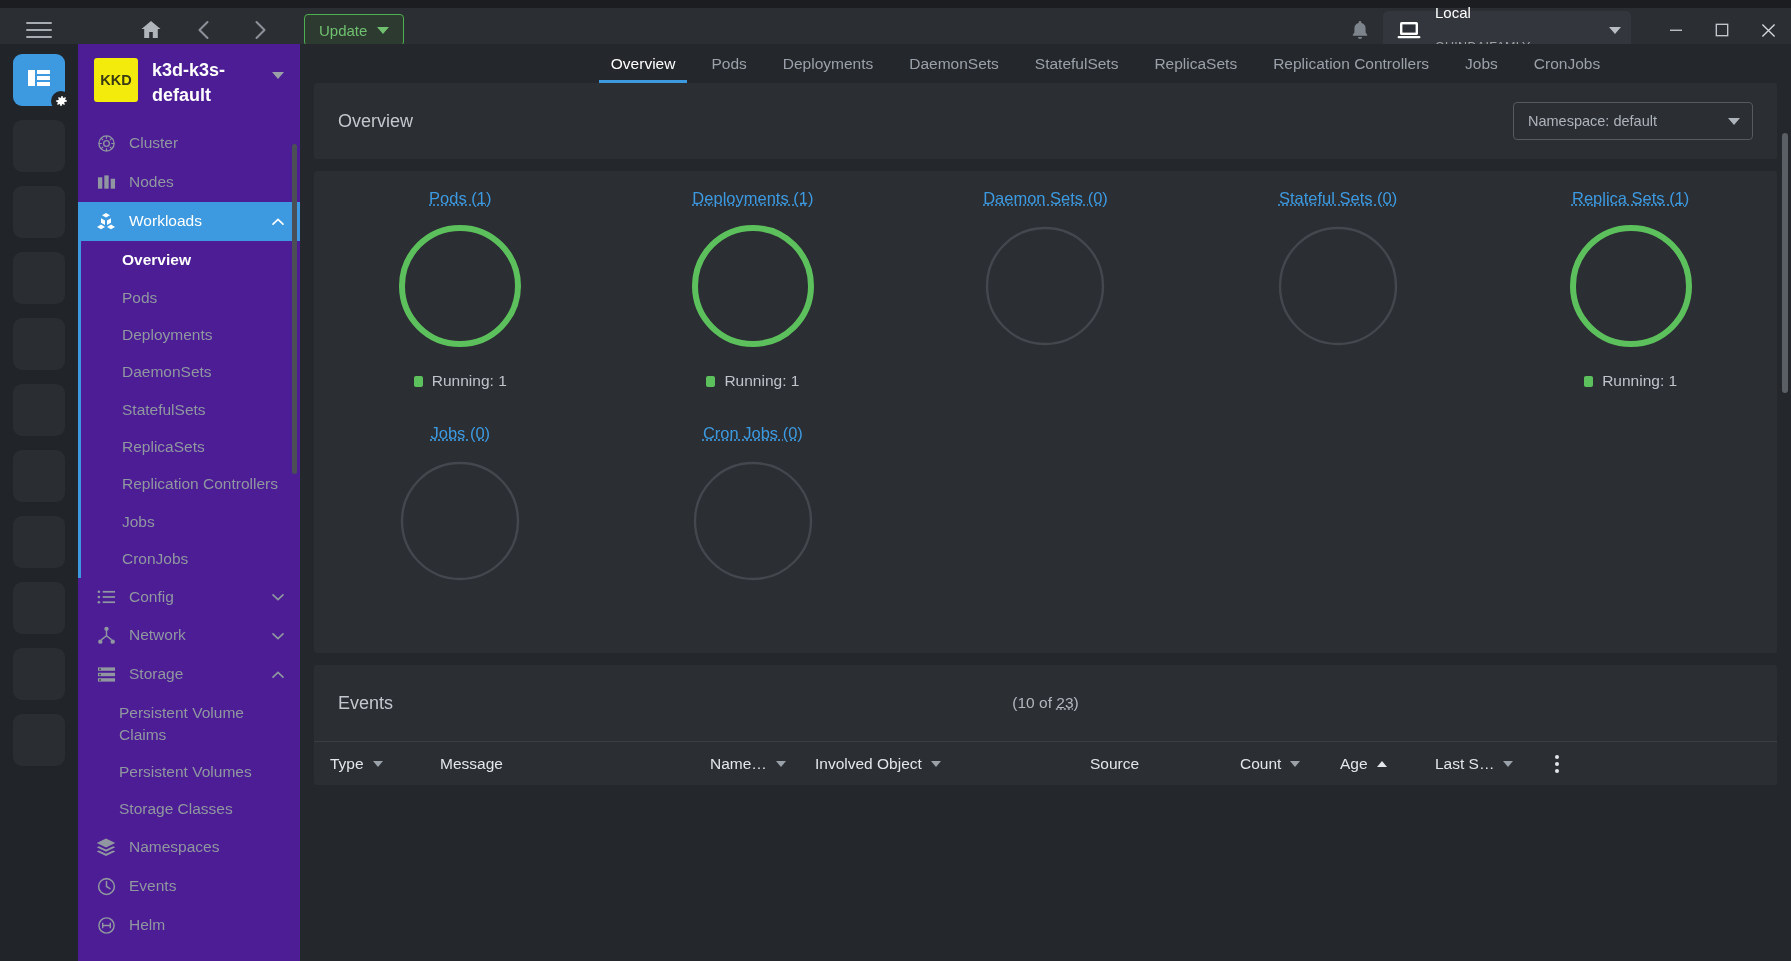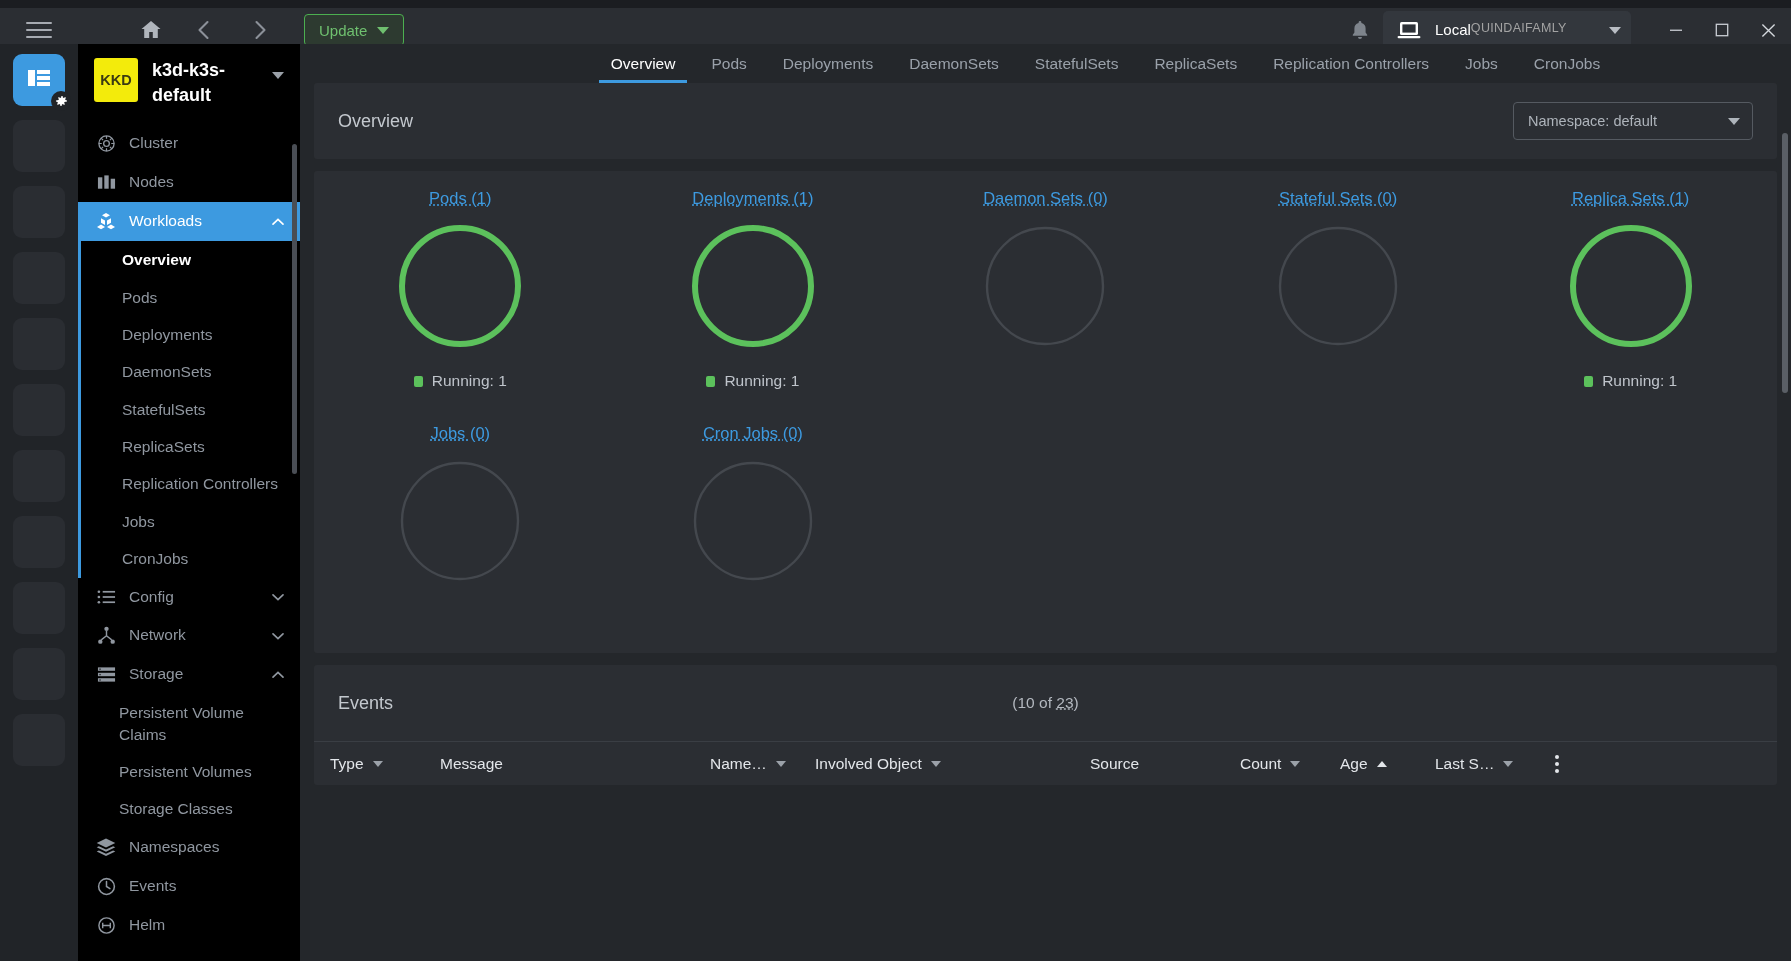--- a/index.html
+++ b/index.html
@@ -37,21 +37,21 @@
     border-right: 6px solid transparent; border-top: 7px solid currentColor;
   }
   .tb-right { margin-left: auto; display: flex; align-items: center; height: 100%; }
   .bell { width: 30px; height: 30px; display:flex; align-items:center; justify-content:center; cursor:pointer; margin-right: 8px;}
   .cluster-pill {
     display: flex; align-items: center; gap: 12px;
     background: #33373d; border-radius: 5px; height: 38px;
     padding: 0 10px 0 12px; min-width: 248px; cursor: pointer;
   }
   .cluster-pill .laptop { width: 28px; height: 26px; display:flex; align-items:center; justify-content:center;}
-  .cluster-txt { display: flex; flex-direction: row; line-height: 1.08; flex: 1;}
+  .cluster-txt { display: flex; flex-direction: column; line-height: 1.08; flex: 1; gap: 20px;}
   .cluster-name { color: #fff; font-size: 15px; }
   .cluster-sub { color: #a3a3a3; font-size: 12.5px; letter-spacing: .3px; }
   .cluster-pill .caret-down { color: #b9bdc4; }
   .win-ctrls { display: flex; align-items: center; height: 100%; margin-left: 22px; }
   .win-btn {
     width: 46px; height: 44px; display: flex; align-items: center;
     justify-content: center; color: #c9cdd3; cursor: pointer;
   }
 
   
@@ -66,21 +66,21 @@
   .rail-item.active { background: #3d9ae0; display:flex; align-items:center; justify-content:center;}
   .rail-gear {
     position: absolute; right: -6px; bottom: -5px; width: 20px; height: 20px;
     border-radius: 50%; background: #212428;
     display: flex; align-items: center; justify-content: center;
   }
 
   
   .sidebar {
     position: absolute; left: 78px; top: 44px; width: 222px; height: 917px;
-    background: #000000; overflow: hidden;
+    background: #4c1d95; overflow: hidden;
   }
   .sb-head { display: flex; align-items: flex-start; gap: 14px; padding: 14px 16px 16px 16px; cursor: pointer;}
   .sb-avatar {
     width: 44px; height: 44px; background: #f3eb0b; border-radius: 3px;
     color: #3a3a12; font-size: 14.5px; font-weight: bold;
     display: flex; align-items: center; justify-content: center; flex: 0 0 44px;
   }
   .sb-title { color: #fff; font-size: 18px; font-weight: bold; line-height: 1.4; flex: 1; }
   .sb-head .caret-down { color: #9aa0a8; margin-top: 14px; }
 

